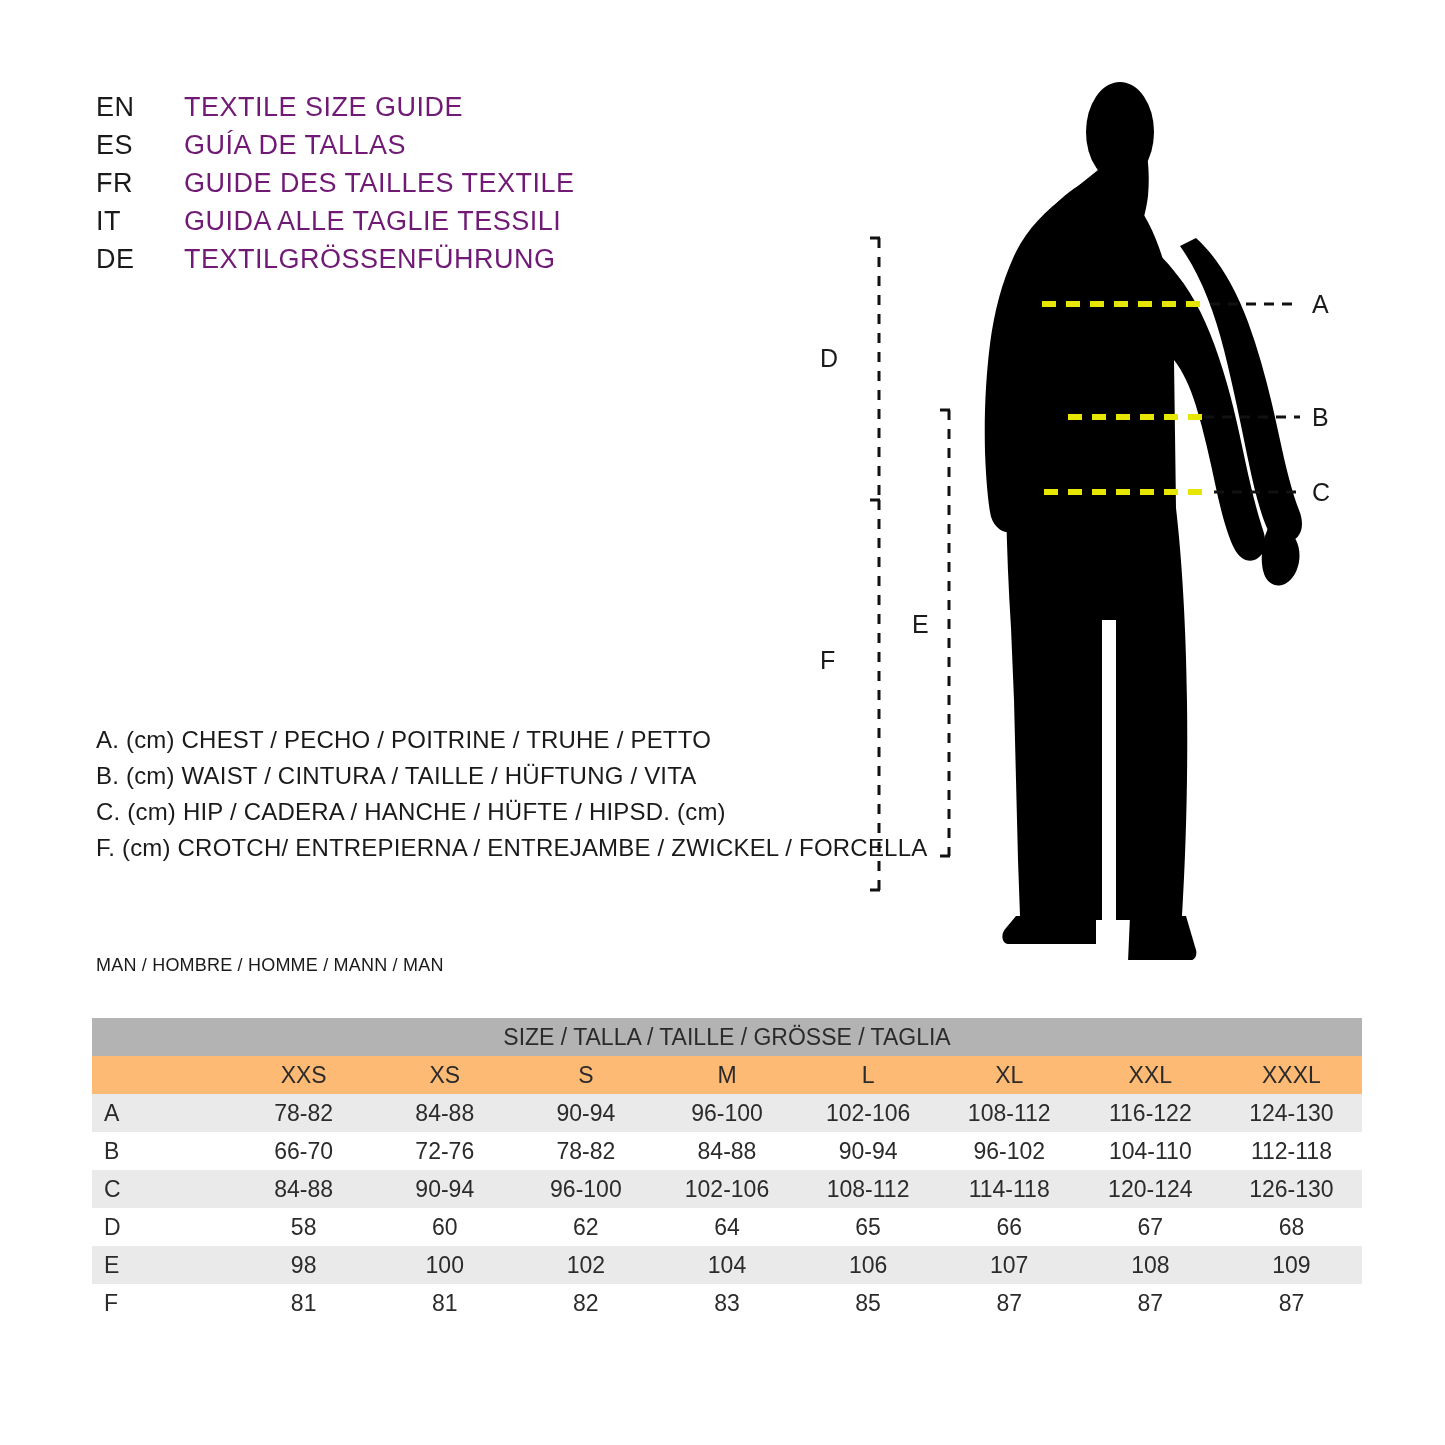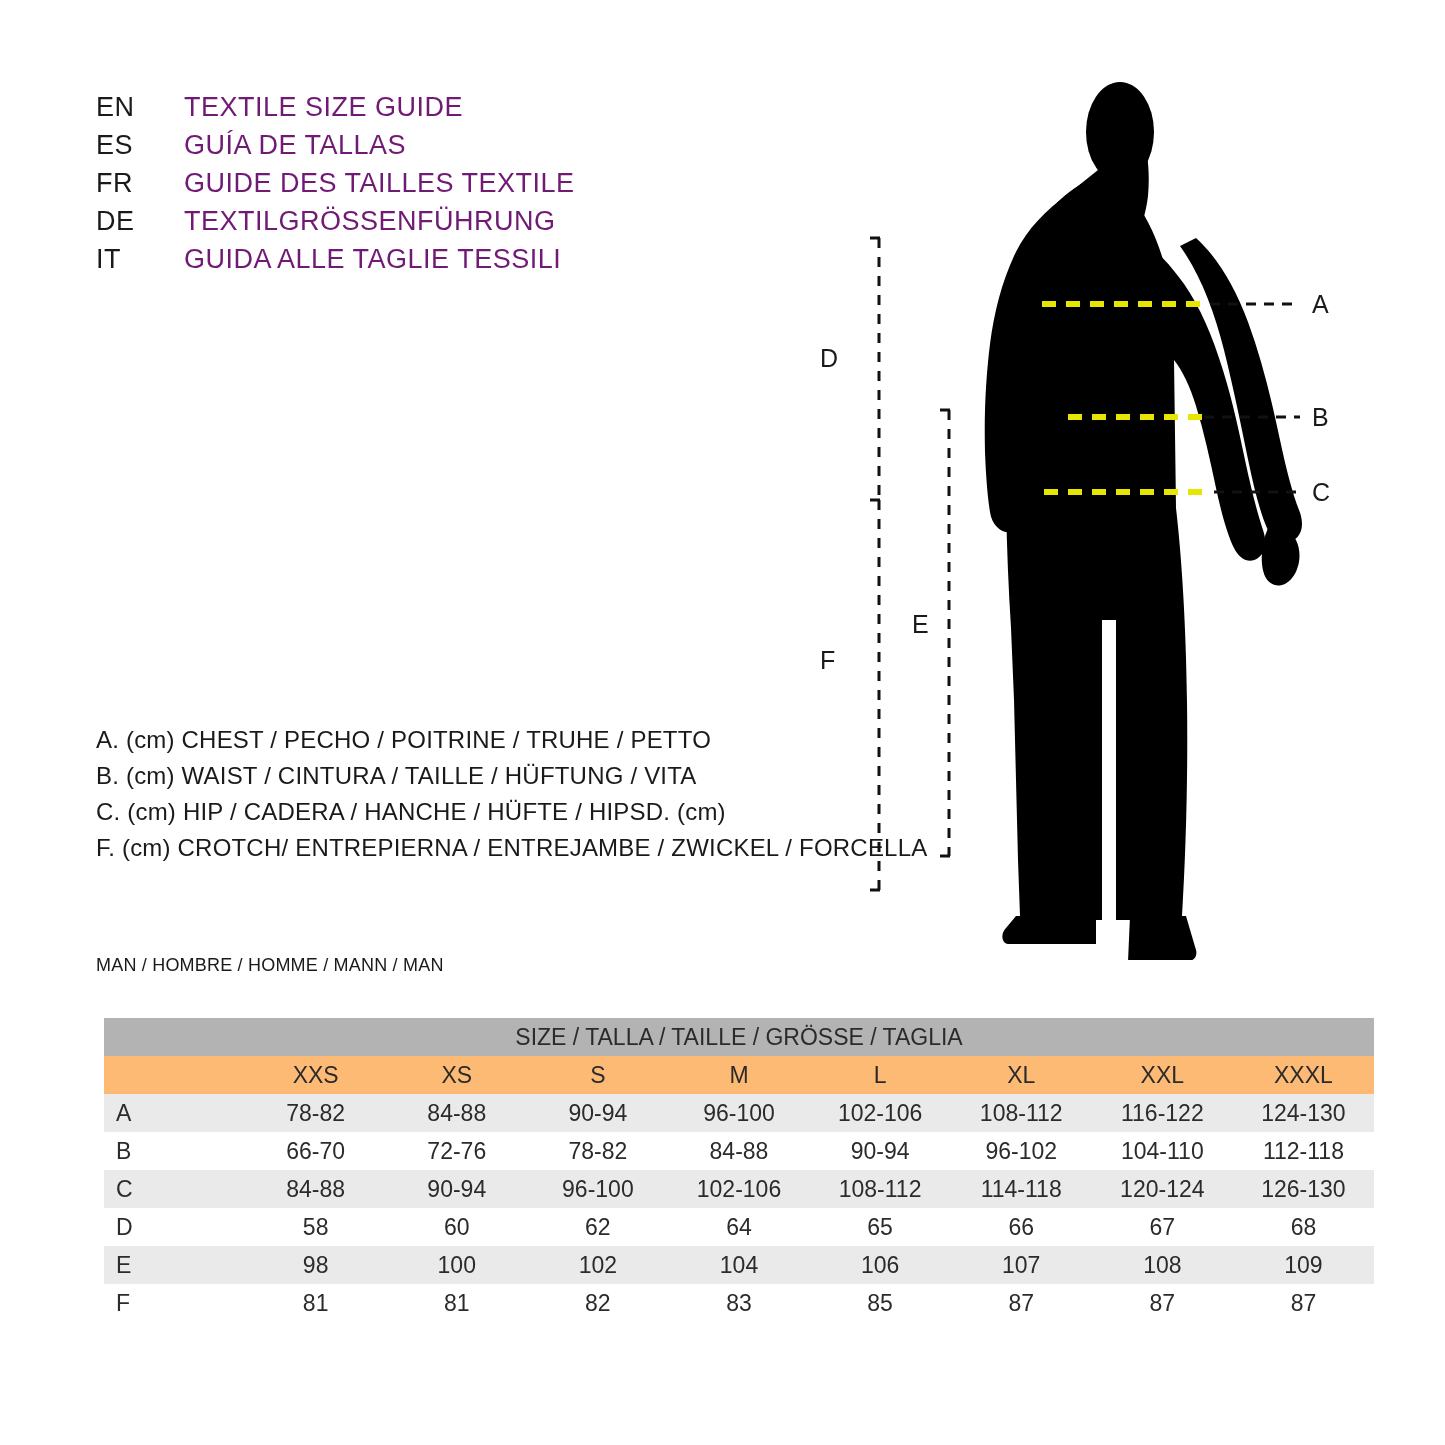--- a/index.html
+++ b/index.html
@@ -77,21 +77,21 @@
 
   .dim-label {
     position: absolute;
     font-size: 25px;
     color: #1a1a1a;
   }
 
   
   .table-wrap {
     position: absolute;
-    left: 104px;
+    left: 92px;
     top: 1018px;
     width: 1270px;
   }
   table.size-table {
     border-collapse: collapse;
     width: 1270px;
     table-layout: fixed;
   }
   table.size-table th,
   table.size-table td {
@@ -125,26 +125,26 @@
   </div>
   <div class="title-row">
     <div class="title-lang">ES</div>
     <div class="title-text">GUÍA DE TALLAS</div>
   </div>
   <div class="title-row">
     <div class="title-lang">FR</div>
     <div class="title-text">GUIDE DES TAILLES TEXTILE</div>
   </div>
   <div class="title-row">
+    <div class="title-lang">IT</div>
+    <div class="title-text">GUIDA ALLE TAGLIE TESSILI</div>
+  </div>
+  <div class="title-row">
     <div class="title-lang">DE</div>
     <div class="title-text">TEXTILGRÖSSENFÜHRUNG</div>
-  </div>
-  <div class="title-row">
-    <div class="title-lang">IT</div>
-    <div class="title-text">GUIDA ALLE TAGLIE TESSILI</div>
   </div>
 </div>
 
 <div class="legend">
   <div class="legend-row">A. (cm) CHEST / PECHO / POITRINE / TRUHE / PETTO</div>
   <div class="legend-row">B. (cm) WAIST / CINTURA / TAILLE / HÜFTUNG / VITA</div>
   <div class="legend-row">C. (cm) HIP / CADERA / HANCHE / HÜFTE / HIPSD. (cm)</div>
   <div class="legend-row">F. (cm) CROTCH/ ENTREPIERNA / ENTREJAMBE / ZWICKEL / FORCELLA</div>
 </div>
 <div class="legend-gender">MAN / HOMBRE / HOMME / MANN / MAN</div>

